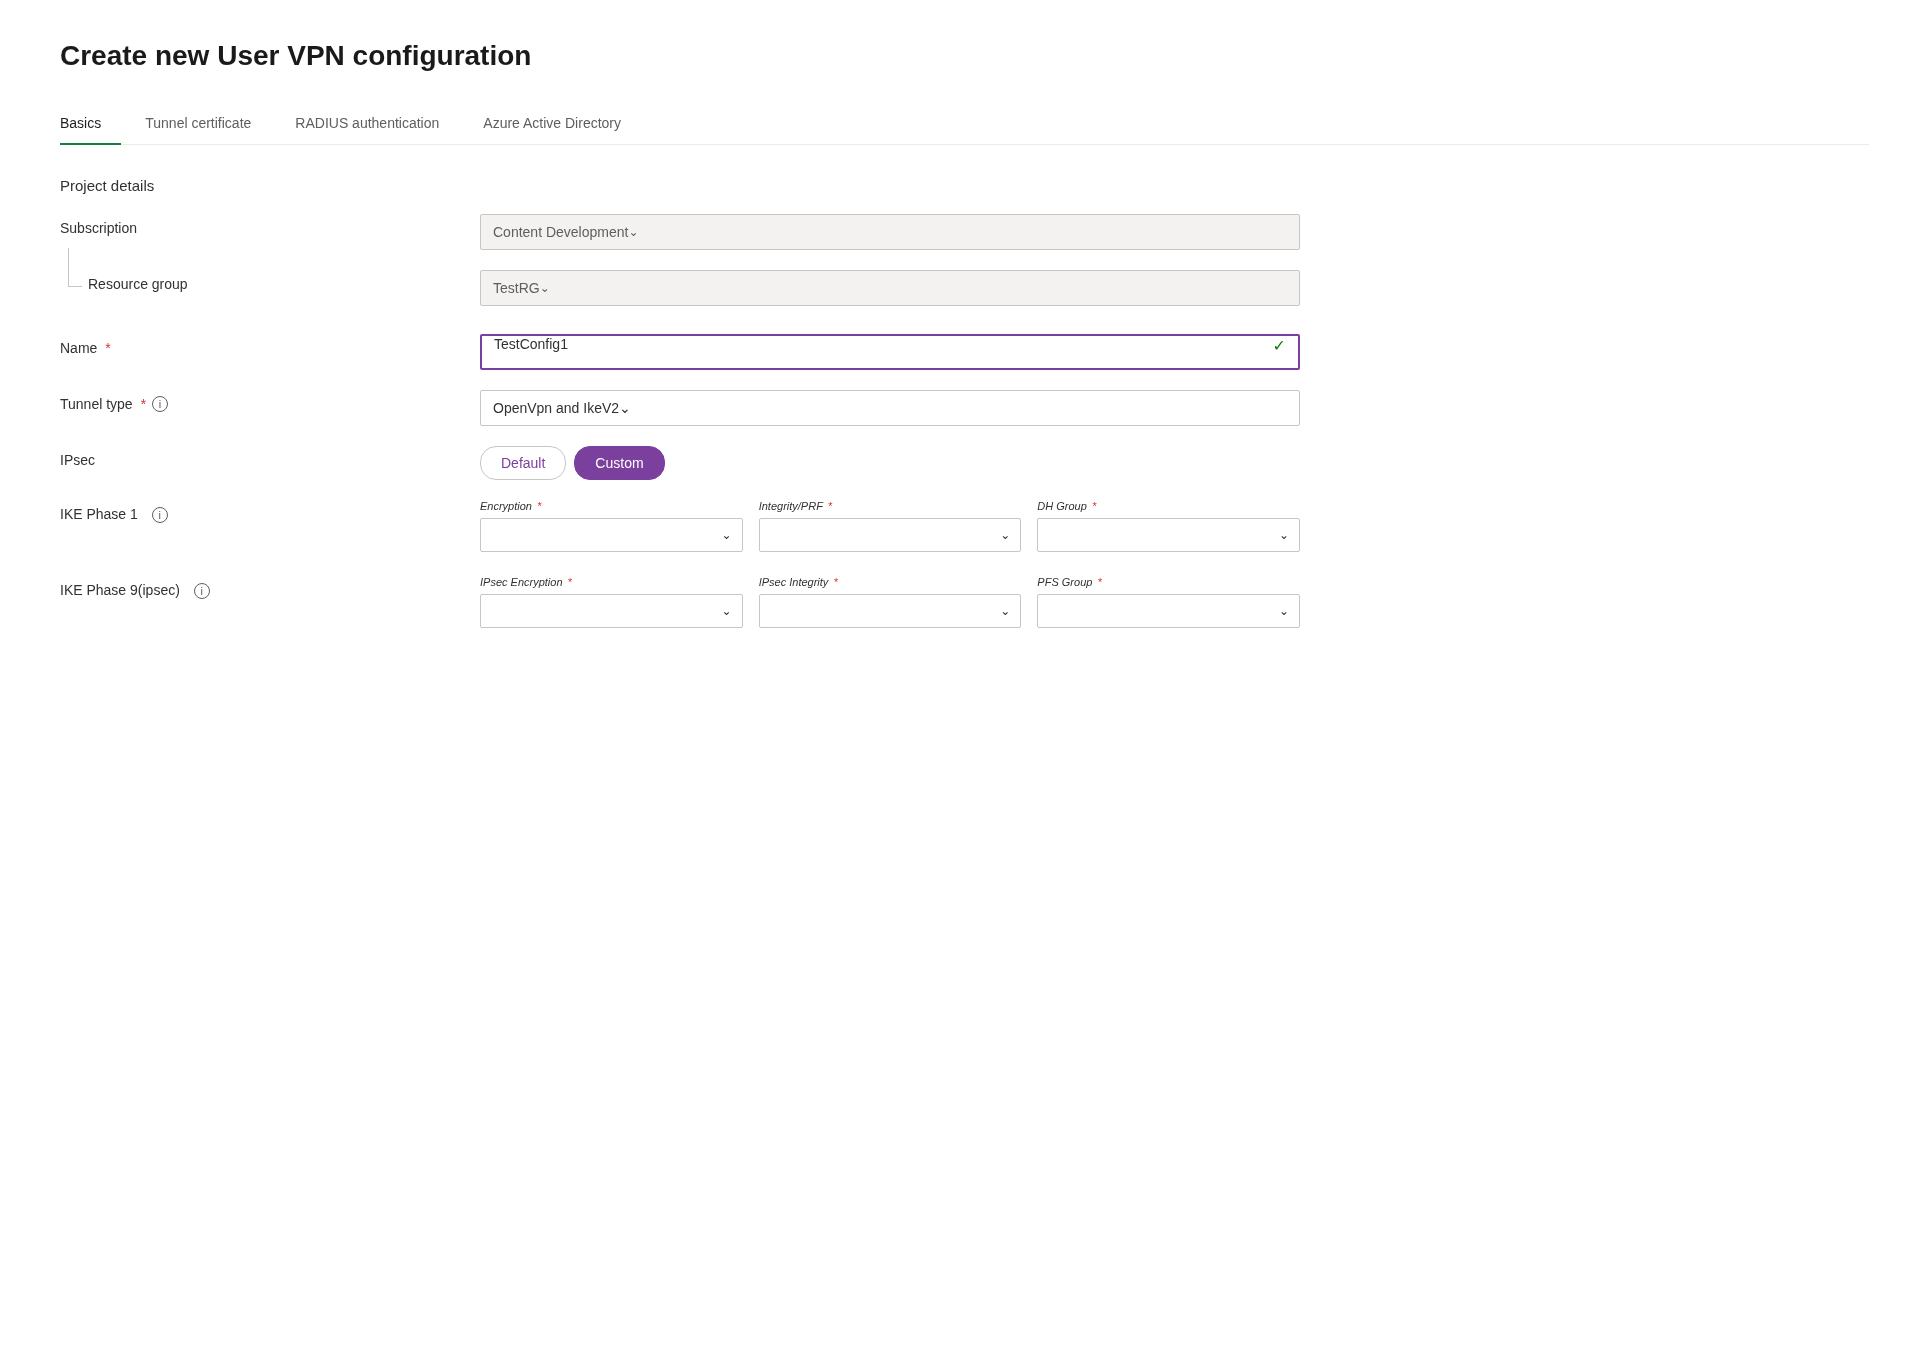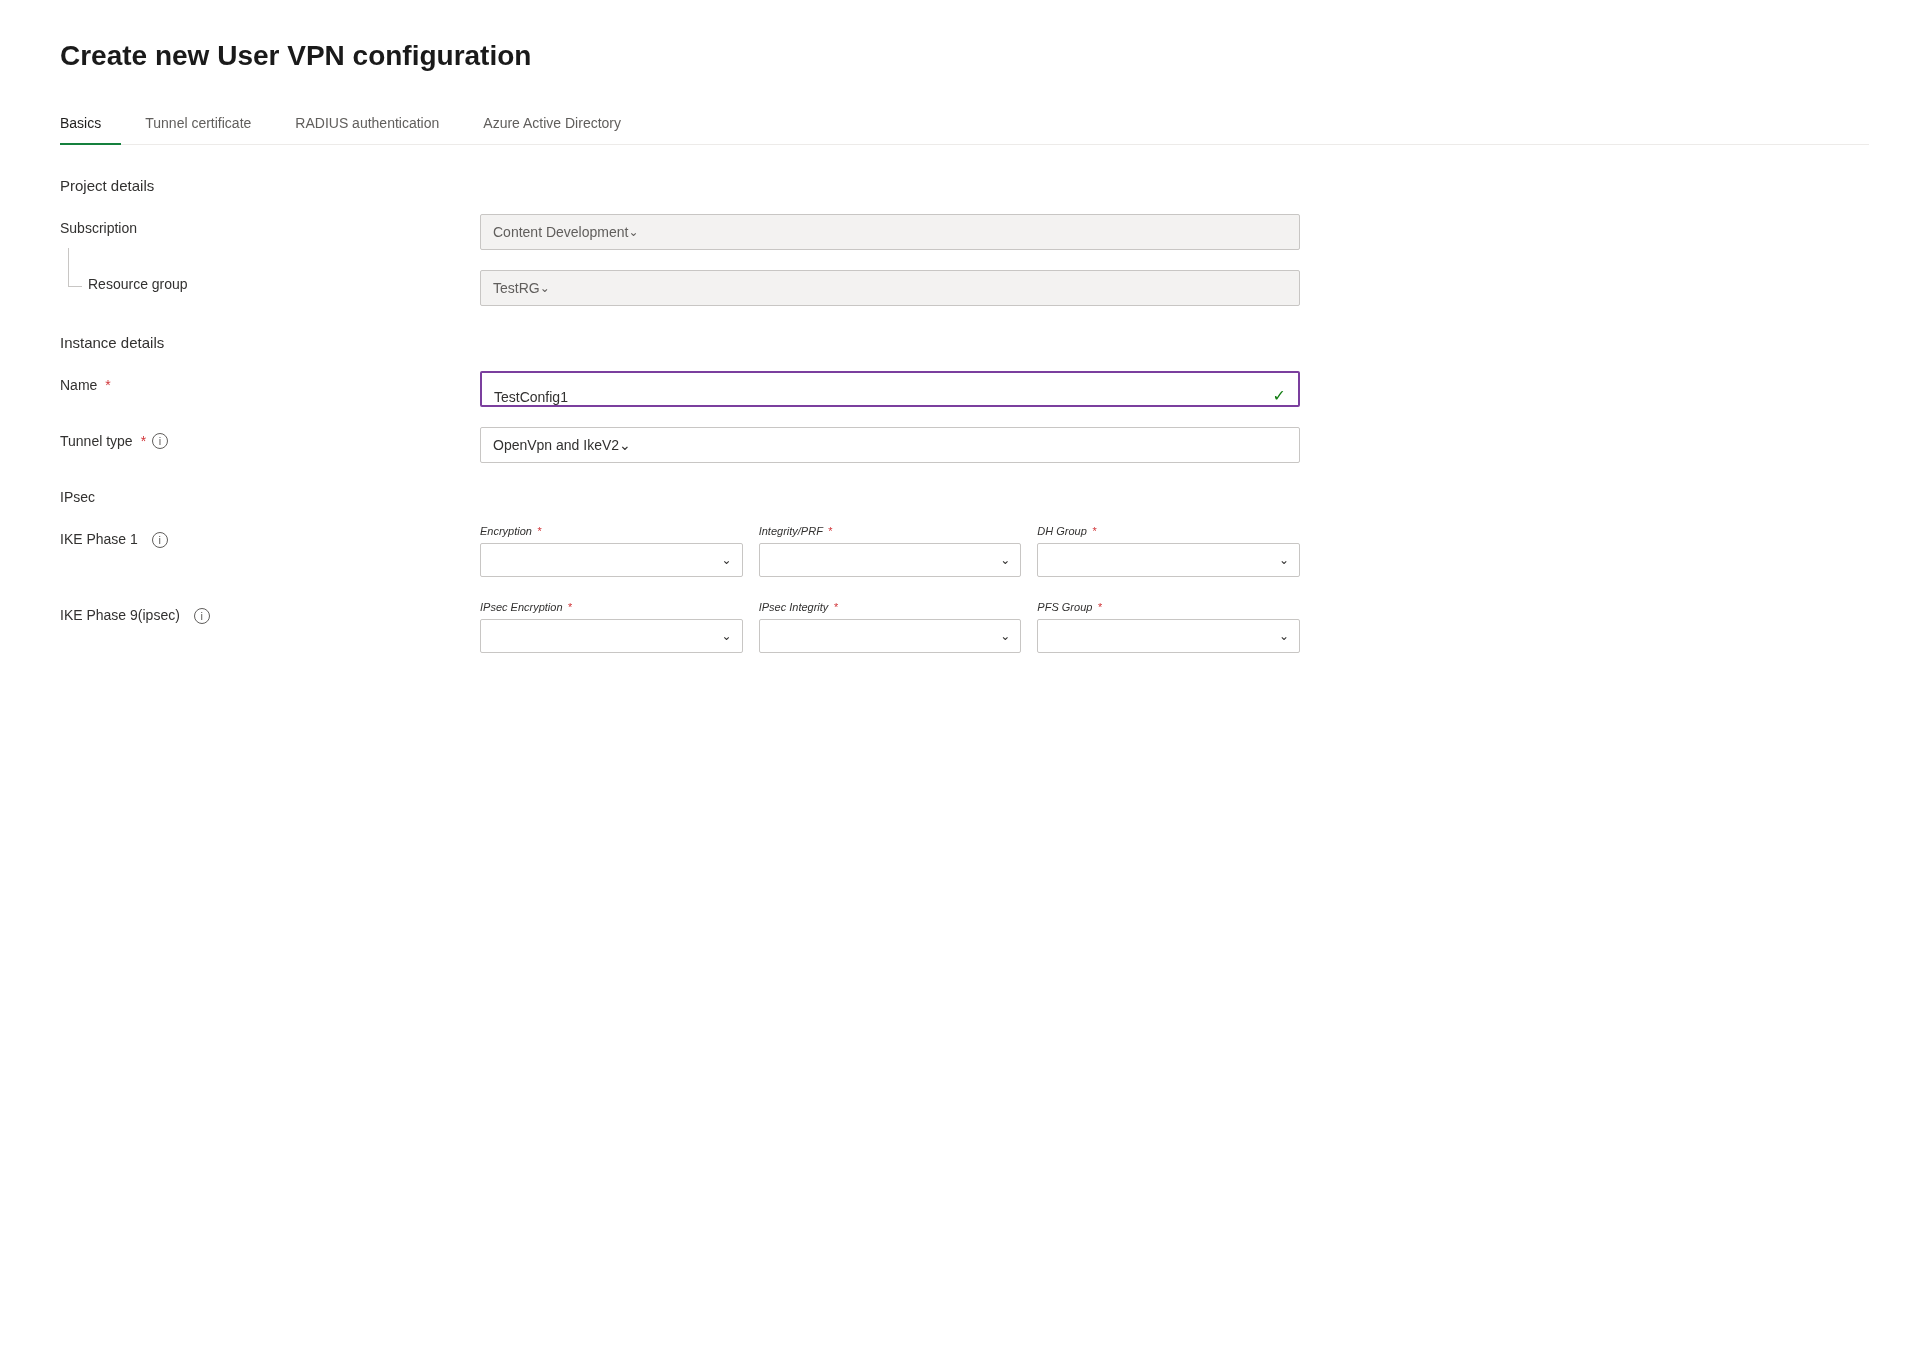--- a/index.html
+++ b/index.html
@@ -105,21 +105,21 @@
     .select-box .chevron {
       font-size: 12px;
       color: #605e5c;
     }
     .input-box {
       width: 100%;
       height: 36px;
       border: 2px solid #7b3f9e;
       border-radius: 2px;
       display: flex;
-      align-items: flex-end;
+      align-items: flex-start;
       justify-content: space-between;
       padding: 0 12px;
       font-size: 14px;
       color: #323130;
       background: #ffffff;
     }
     .input-box .check-icon {
       color: #107c10;
       font-size: 16px;
     }
@@ -259,21 +259,20 @@
     <div class="input-col">
       <div class="select-box">
         <span>TestRG</span>
         <span class="chevron">⌄</span>
       </div>
     </div>
   </div>
 </div>
 
 <div class="form-section">
-  <div class="section-title">Instance details</div>
 
   <div class="form-row">
     <div class="label-col">
       <span>Name</span>
       <span class="required-star">*</span>
     </div>
     <div class="input-col">
       <div class="input-box">
         <span>TestConfig1</span>
         <span class="check-icon">✓</span>
@@ -290,20 +289,26 @@
     <div class="input-col">
       <div class="select-box-white">
         <span>OpenVpn and IkeV2</span>
         <span class="chevron">⌄</span>
       </div>
     </div>
   </div>
 
   <div class="form-row">
     <div class="label-col">IPsec</div>
+    <div class="input-col">
+      <div class="ipsec-toggle">
+        <div class="toggle-btn">Default</div>
+        <div class="toggle-btn active">Custom</div>
+      </div>
+    </div>
   </div>
 
   <div class="phase-row">
     <div class="phase-label-col">
       <span>IKE Phase 1</span>
       <span style="display:inline-block;width:6px;"></span>
       <span class="info-icon">i</span>
     </div>
     <div class="phase-dropdowns">
       <div class="dropdowns-row">

